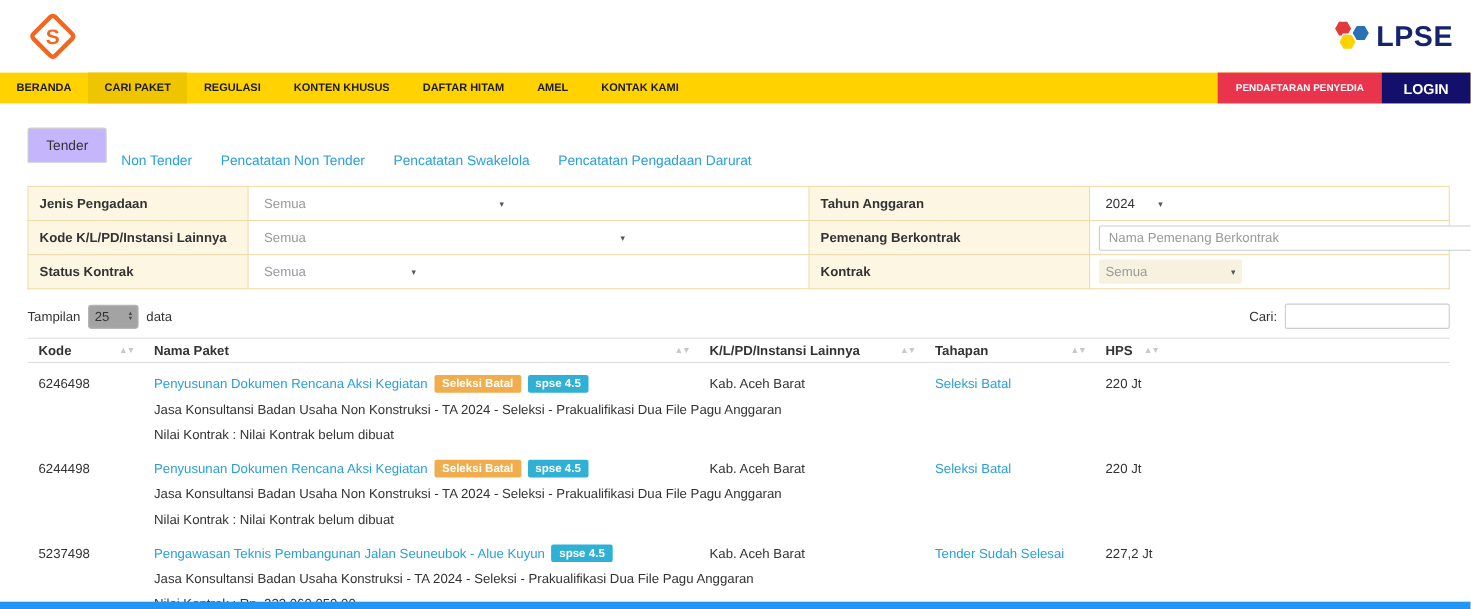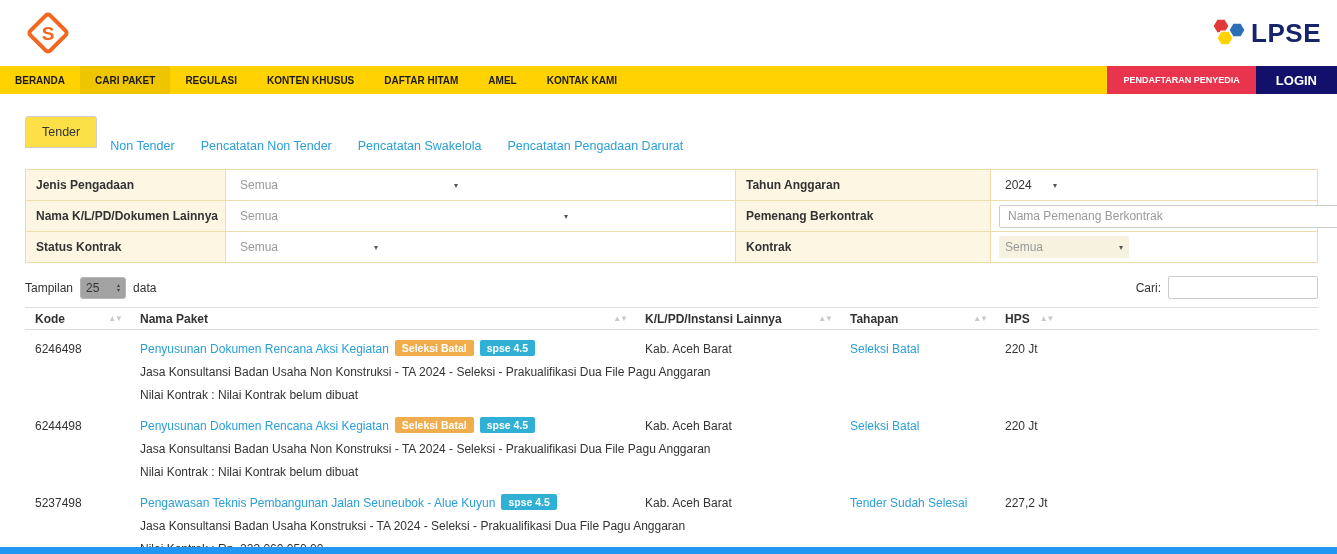--- a/index.html
+++ b/index.html
@@ -19,21 +19,21 @@
     font-weight: bold; color: #1a1a1a; cursor: pointer; white-space: nowrap; }
   .nav-item.active { background: #efc400; }
   .nav-spacer { flex: 1; }
   .btn-register { background: #e8354d; color: #fff; font-size: 9px; font-weight: bold;
     display: flex; align-items: center; padding: 0 16px; cursor: pointer; white-space: nowrap; }
   .btn-login { background: #12106b; color: #fff; font-size: 13px; font-weight: bold;
     display: flex; align-items: center; padding: 0 20px; cursor: pointer; }
 
   
   .tabs { display: flex; align-items: center; padding: 9px 0 6px 25px; }
-  .tab-active { border: 1px solid #cfcfcf; background: #fde047; border-radius: 3px 3px 0 0;
+  .tab-active { border: 1px solid #cfcfcf; background: #c4b5fd; border-radius: 3px 3px 0 0;
     padding: 8px 16px; font-size: 12.5px; color: #333; cursor: pointer; }
   .tab-link { color: #2a9fd8; font-size: 12.5px; padding: 8px 13px; cursor: pointer;
     text-decoration: none; white-space: nowrap; margin-top: 28px; }
 
   
   .filter-wrap { margin: 2px 19px 0 25px; }
   table.filter-table { width: 100%; border-collapse: collapse; table-layout: fixed; }
   table.filter-table td { border: 1px solid #f0dcaa; height: 31px; font-size: 12px;
     vertical-align: middle; }
   td.flabel { background: #fdf6e3; font-weight: bold; padding-left: 10px; color: #333; }
@@ -149,21 +149,21 @@
       </td>
       <td class="flabel">Tahun Anggaran</td>
       <td class="fvalue">
         <div class="sel dark w-tahun">
           <span>2024</span>
           <span class="caret">▾</span>
         </div>
       </td>
     </tr>
     <tr>
-      <td class="flabel">Nama K/L/PD/Dokumen Lainnya</td>
+      <td class="flabel">Kode K/L/PD/Instansi Lainnya</td>
       <td class="fvalue">
         <div class="sel w-nama">
           <span>Semua</span>
           <span class="caret">▾</span>
         </div>
       </td>
       <td class="flabel">Pemenang Berkontrak</td>
       <td class="fvalue">
         <input class="text-input" placeholder="Nama Pemenang Berkontrak" style="">
       </td>

